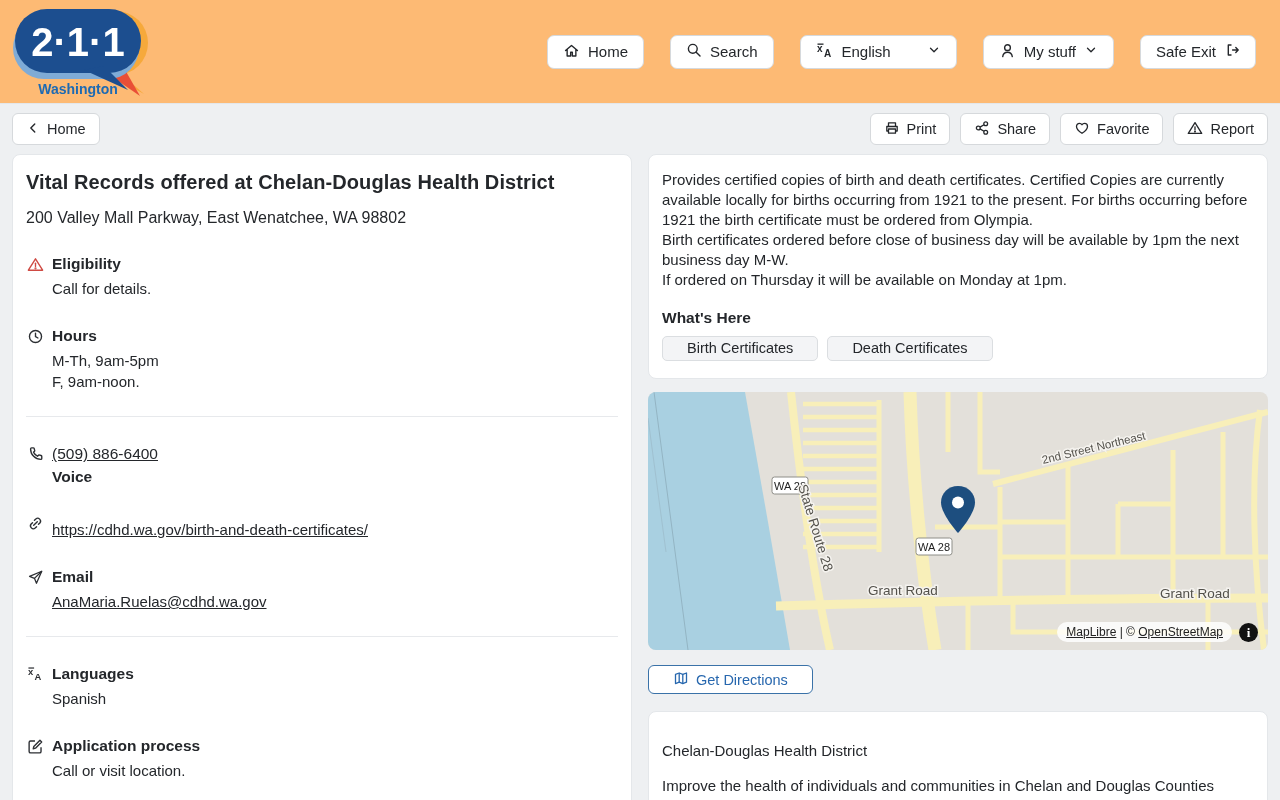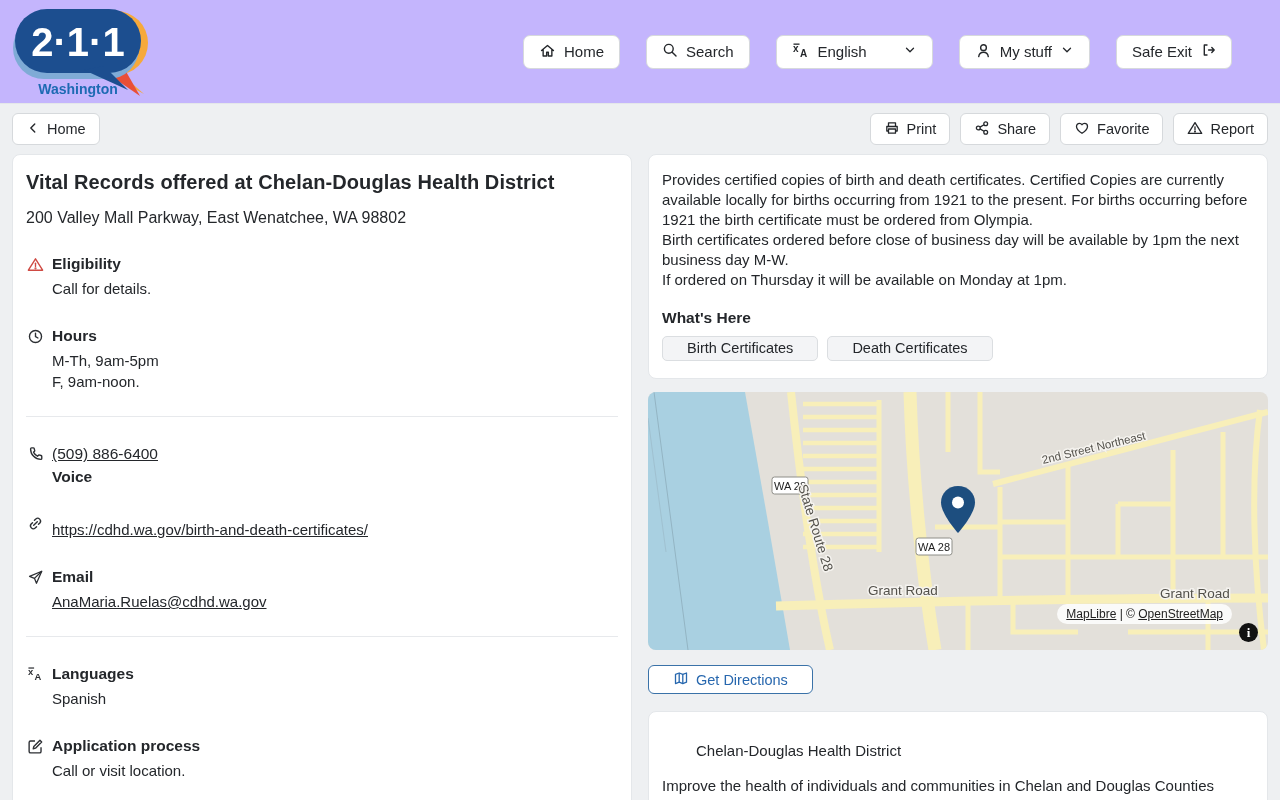--- a/index.html
+++ b/index.html
@@ -6,23 +6,23 @@
   html,body { margin:0; padding:0; }
   body {
     width:1280px; height:800px; overflow:hidden;
     background:#eef0f2; color:#24272b;
     font-family:"Liberation Sans", sans-serif;
   }
   a { color:#24272b; }
 
   
   .site-header {
-    height:104px; background:#c4b5fd; border-bottom:1px solid #e4e7ea;
+    height:104px; background:#fdba74; border-bottom:1px solid #e4e7ea;
     display:flex; align-items:center; justify-content:space-between;
-    padding:0 48px 0 12px;
+    padding:0 24px 0 12px;
   }
   .logo { display:flex; flex-direction:column; align-items:center; cursor:pointer; }
   .nav { display:flex; gap:26px; align-items:center; }
   .btn {
     display:inline-flex; align-items:center; gap:8px;
     background:#fff; border:1px solid #d6d9dc; border-radius:7px;
     height:34px; padding:0 15px; font-size:15px; color:#24272b;
     font-family:inherit; cursor:pointer; white-space:nowrap;
   }
   .btn svg { flex:none; }
@@ -53,41 +53,41 @@
 
   
   .desc-card { padding:15px 13px 17px; }
   .desc-card p { margin:0; font-size:15px; line-height:20px; }
   .whats-here { font-weight:700; font-size:15.5px; margin-top:19px; }
   .chips { display:flex; gap:9px; margin-top:9px; }
   .chip { background:#f3f4f6; border:1px solid #dbdee1; border-radius:5px; padding:3px 24px 4px; font-size:14.5px; cursor:default; }
 
   .map-wrap { position:relative; margin-top:13px; height:258px; border-radius:8px; overflow:hidden; cursor:grab; }
   .map-attr {
-    position:absolute; right:36px; bottom:26px; height:20px;
+    position:absolute; right:36px; bottom:8px; height:20px;
     display:flex; align-items:center; background:rgba(255,255,255,.82);
     border-radius:10px; padding:0 9px; font-size:12px; color:#222;
   }
   .map-attr a { color:#222; }
   .info-btn {
     position:absolute; right:10px; bottom:8px; width:19px; height:19px; border-radius:50%;
     background:#111; color:#fff; display:flex; align-items:center; justify-content:center;
     font:700 13px "Liberation Serif", serif; cursor:pointer;
   }
   .map-label { paint-order:stroke; stroke:#f5f3ef; stroke-width:3px; fill:#53514b; font-family:"Liberation Sans",sans-serif; }
 
   .directions-btn {
     margin-top:15px; align-self:flex-start;
     color:#2767ae; border:1px solid #3a72a8; height:29px; font-size:14.5px;
     gap:7px; padding:0 24px; border-radius:6px;
   }
 
   .provider-card { margin-top:17px; padding:23px 13px 40px; min-height:140px; }
   .provider-heading { font-size:15.5px; font-weight:700; margin:0; }
-  .provider-name { font-size:15px; margin-top:7px;margin-left:34px; }
+  .provider-name { font-size:15px; margin-top:7px; }
   .provider-desc { font-size:15px; margin-top:17px; line-height:20px; }
 </style>
 </head>
 <body>
 
 <header class="site-header">
   <div class="logo">
     <svg width="150" height="92" viewBox="0 0 150 92">
       <g>
         <rect x="10" y="5" width="126" height="64" rx="32" fill="#f6a93b"></rect>

